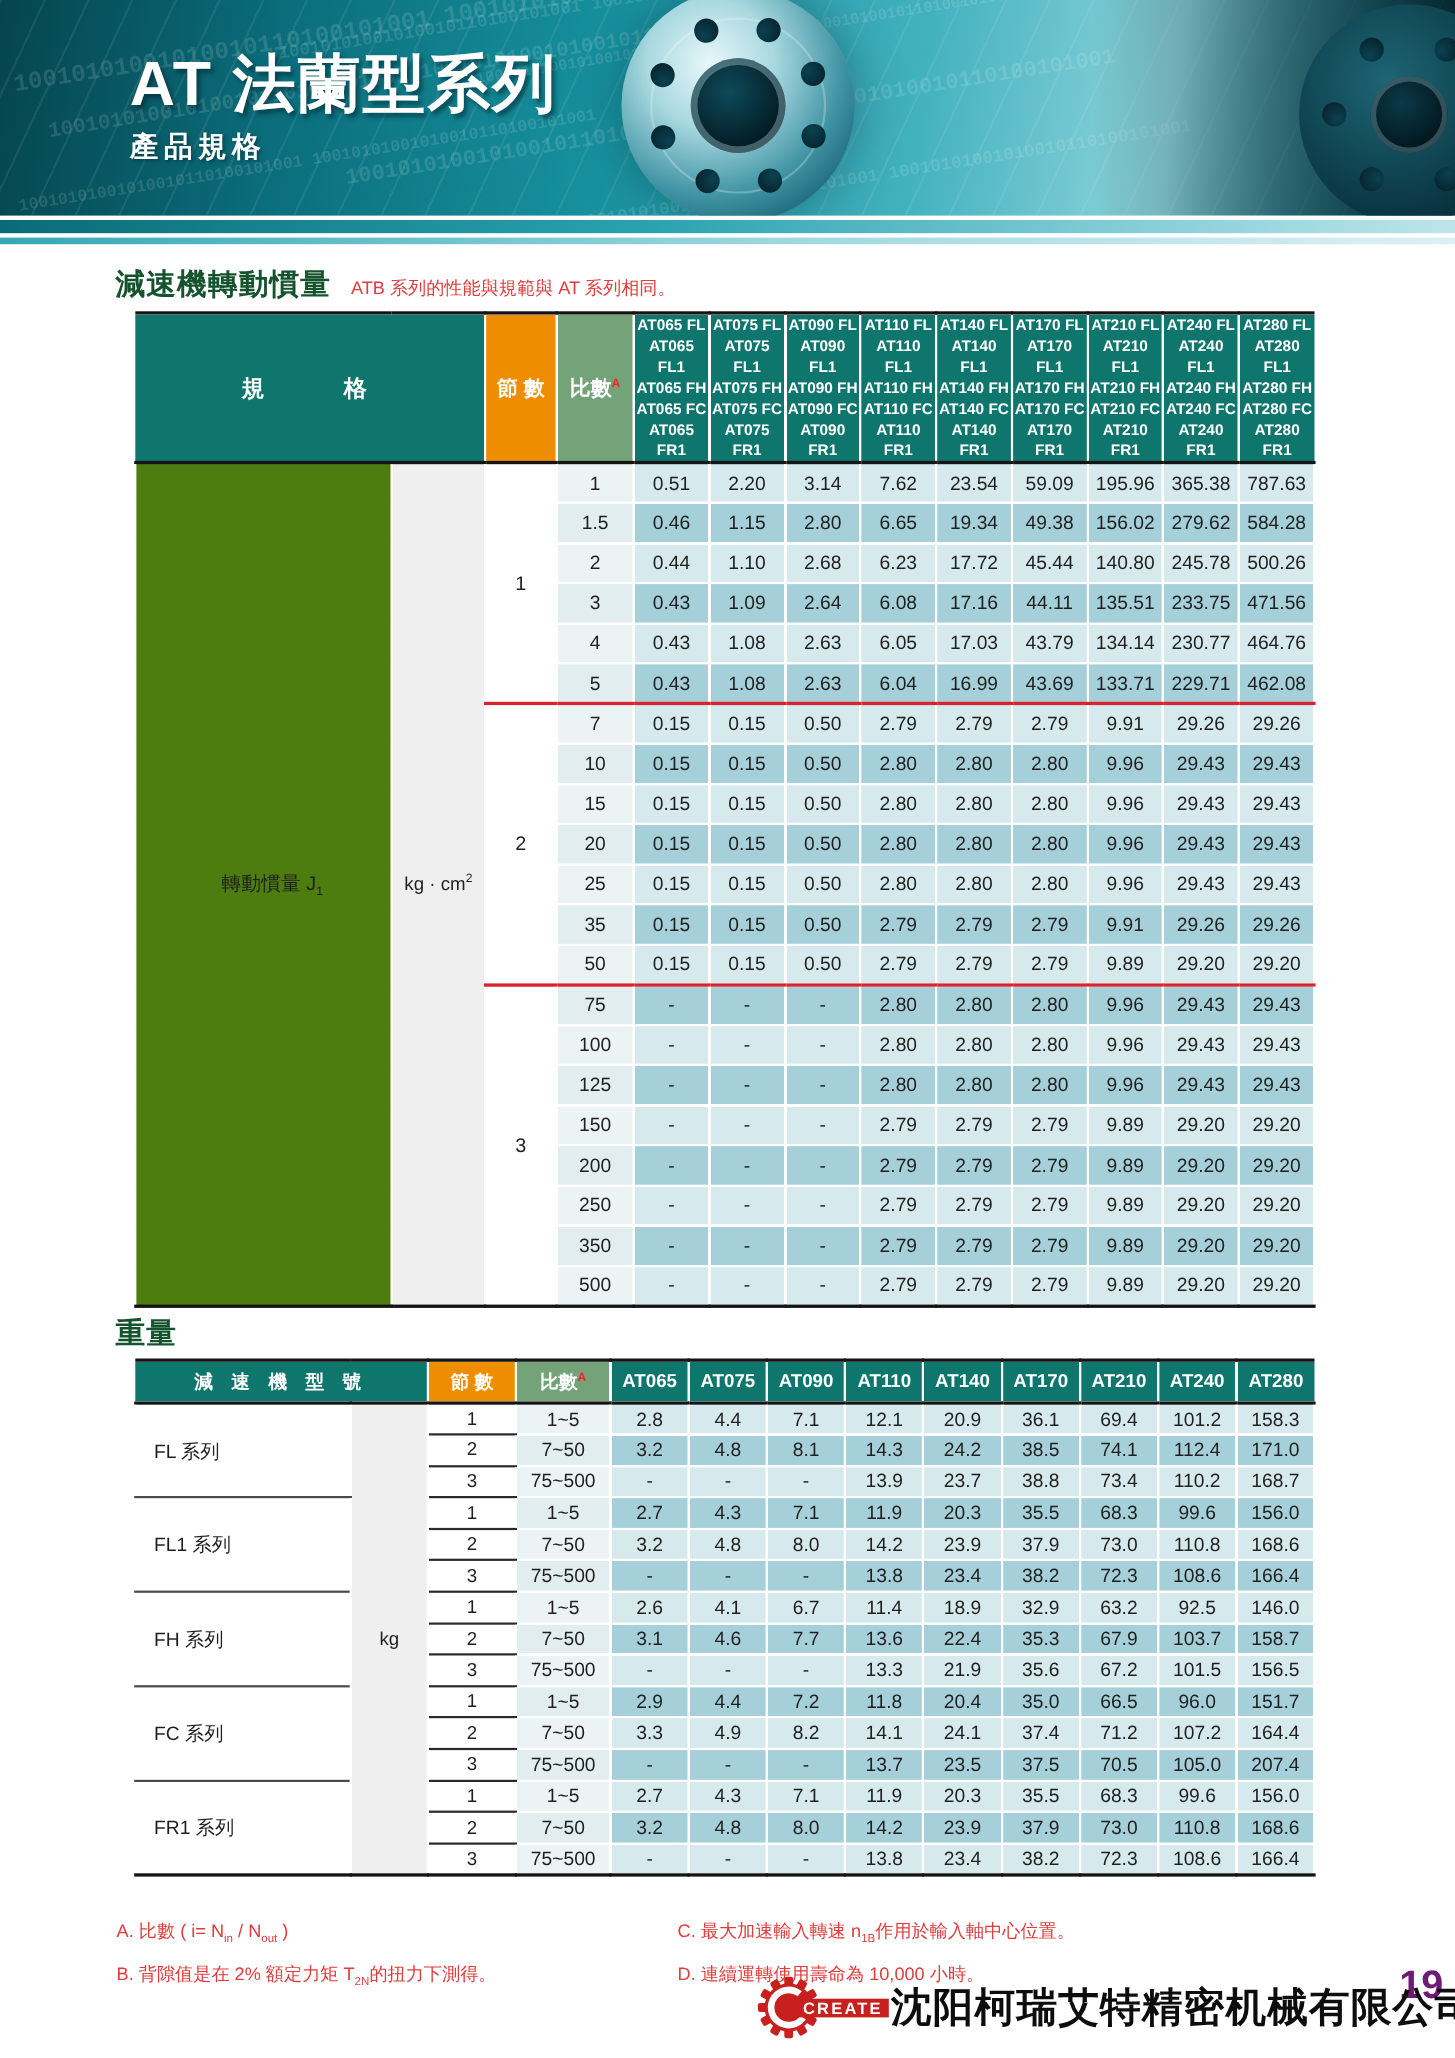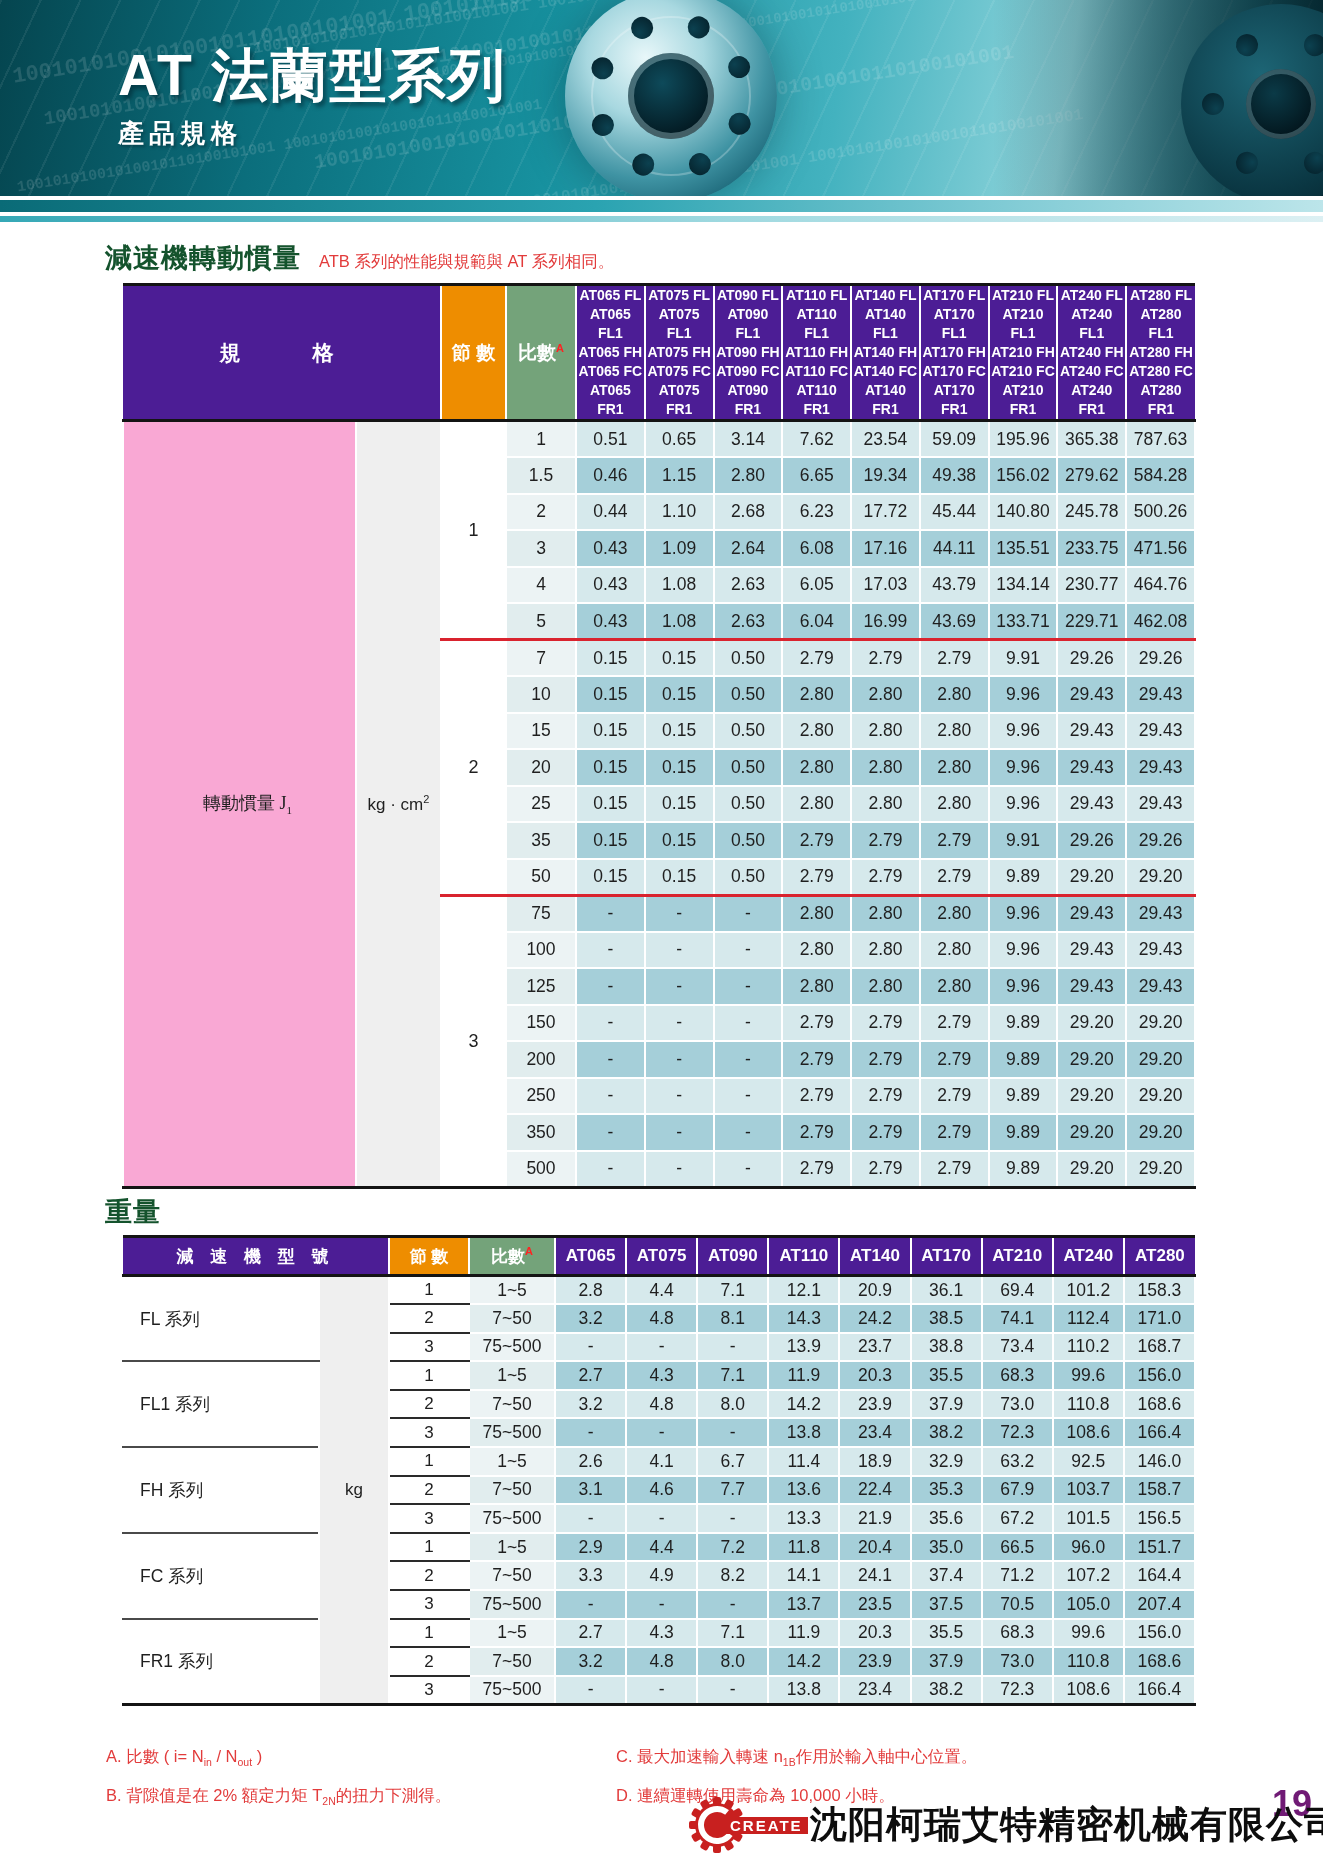--- a/index.html
+++ b/index.html
@@ -42,38 +42,38 @@
   .sec-title{font-size:27px;font-weight:bold;color:#14532d;letter-spacing:1px;}
   .sec-note{font-size:16.5px;color:#e23b3b;}
   .sec2{position:absolute;left:105px;top:1194px;}
 
   
   table.tbl{position:absolute;left:122px;border-collapse:collapse;table-layout:fixed;
     border-top:3px solid #141414;border-bottom:3px solid #141414;}
   #t1{top:283px;width:1074px;}
   #t2{top:1235px;width:1074px;}
   .tbl th,.tbl td{padding:0;text-align:center;vertical-align:middle;overflow:hidden;}
-  .tbl thead th{background:#4c1d95;color:#ffffff;font-weight:bold;
+  .tbl thead th{background:#0f766e;color:#ffffff;font-weight:bold;
     border-left:2px solid #ffffff;border-bottom:3px solid #141414;}
   .tbl thead th:first-child{border-left:none;}
   #t1 thead tr{height:120px;}
   #t2 thead tr{height:39px;}
   .th-spec{font-size:21px;letter-spacing:10px;}
   .th-stage{background:#ee8d00 !important;font-size:19px;}
   .th-ratio{background:#74a37a !important;font-size:19px;}
   .th-ratio sup,.red-sup{color:#ff2222;font-size:11px;font-weight:bold;}
   .model-th{font-size:14px;}
   .model-th div{line-height:19px;}
   #t2 thead th{font-size:17px;}
   .th-model-label{font-size:19px;letter-spacing:6px;margin-left:35px;}
 
   #t1 tbody tr{height:36.5px;}
   #t2 tbody tr{height:28.6px;}
   .tbl tbody td{font-size:17.5px;border:2px solid #ffffff;color:#1f1f1f;}
-  .spec-cell{background:#f9a8d4;text-align:left;padding-left:16px !important;font-size:18px !important;font-family:Liberation Serif, serif;}
+  .spec-cell{background:#4d7c0f;text-align:left;padding-left:16px !important;font-size:18px !important;}
   .unit-cell{background:#efefef;font-size:17px !important;}
   .stage-cell{background:#ffffff;font-size:18px !important;}
   .ratio-cell{font-size:17.5px;}
   .r-odd{background:#ecf3f4;}
   .r-even{background:#e1edee;}
   .v-light{background:#d6e9ec;}
   .v-dark{background:#a5cfd9;}
   .group-start{border-top:3px solid #d9232e !important;}
   sub{font-size:11px;}
   sup{font-size:11px;}
@@ -218,21 +218,21 @@
           </th>
         </tr>
       </thead>
     <tbody>
         <tr>
           <td class="spec-cell" rowspan="21">轉動慣量 J<sub>1</sub></td>
           <td class="unit-cell" rowspan="21">kg · cm<sup>2</sup></td>
           <td class="stage-cell" rowspan="6">1</td>
           <td class="ratio-cell r-odd">1</td>
           <td class="v-light">0.51</td>
-          <td class="v-light">0.65</td>
+          <td class="v-light">2.20</td>
           <td class="v-light">3.14</td>
           <td class="v-light">7.62</td>
           <td class="v-light">23.54</td>
           <td class="v-light">59.09</td>
           <td class="v-light">195.96</td>
           <td class="v-light">365.38</td>
           <td class="v-light">787.63</td>
         </tr>
         <tr>
           <td class="ratio-cell r-even">1.5</td>

